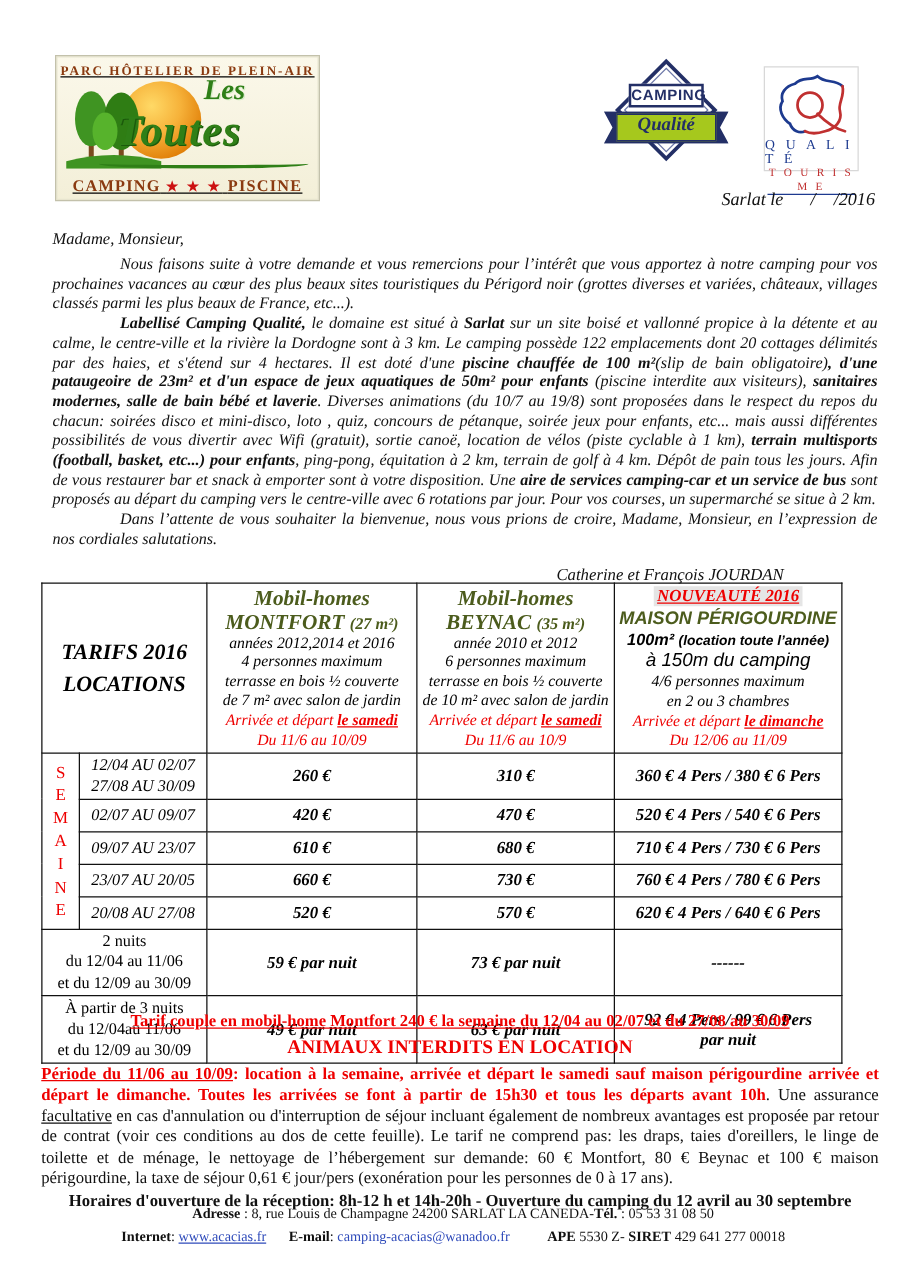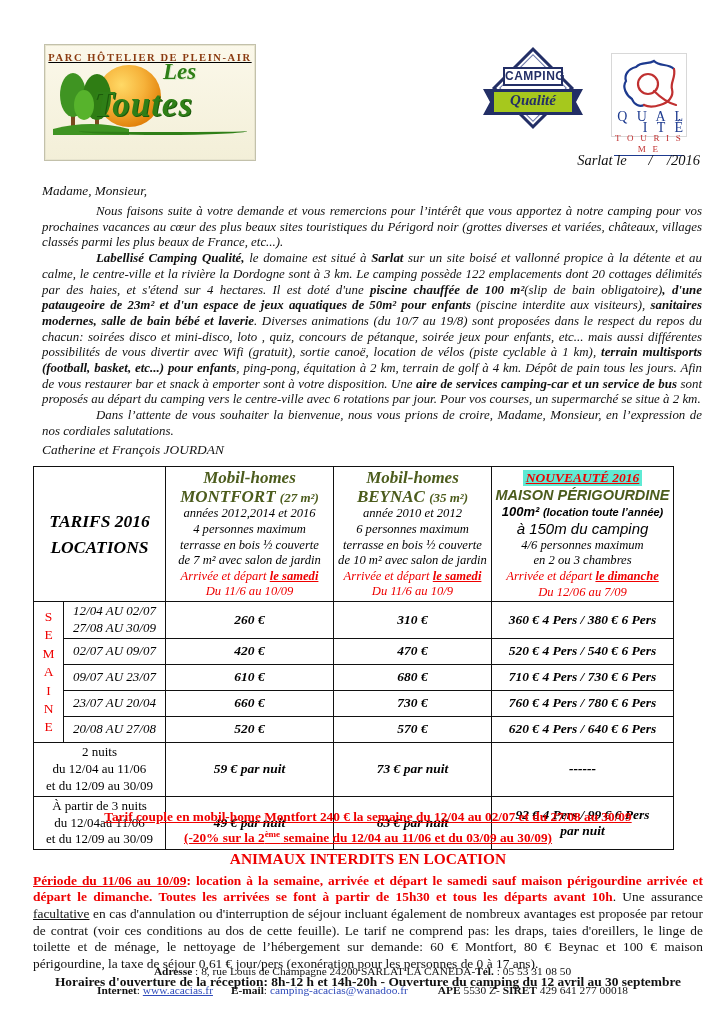--- a/index.html
+++ b/index.html
@@ -39,49 +39,49 @@
   .cq-camping { position:absolute; left:16px; top:20px; width:60px; height:19px; background:#fff;
           border:2px solid #232f66; font-family:"Liberation Sans", sans-serif; font-weight:bold;
           font-size:12px; color:#232f66; text-align:center; line-height:15px; letter-spacing:0.5px; }
   .cq-qualite { position:absolute; left:0; top:45px; width:92px; text-align:center;
           font-style:italic; font-weight:bold; font-size:15px; color:#232f66; }
 
   
   .qt-badge { position:absolute; left:611px; top:53px; width:76px; height:84px; background:#fff;
           border:1px solid #d8d8d8; }
   .qt-map { display:block; margin:3px auto 0; }
-  .qt-t1 { text-align:right; font-size:14px; color:#1d3a8f; letter-spacing:3px; line-height:11px; }
+  .qt-t1 { text-align:left; font-size:11px; color:#1d3a8f; letter-spacing:3px; line-height:11px; }
   .qt-t2 { text-align:center; font-size:9px; color:#c03030; letter-spacing:2.2px; line-height:11px;
           border-bottom:1.5px solid #1d3a8f; margin:0 2px; }
 
   .dateline { position:absolute; right:25px; top:152px; font-style:italic; font-size:14.5px;
           white-space:pre; color:#111; }
 
   
   .letter { position:absolute; left:42px; top:183px; width:660px; color:#111; }
   .salutation { font-style:italic; font-size:13.2px; margin-bottom:5px; }
   .letter p { font-style:italic; font-size:12.9px; line-height:15.7px; text-align:justify;
           text-indent:54px; }
   .letter .b { font-weight:bold; }
-  .signature { font-style:italic; font-size:13.4px; text-align:left; padding-right:75px;
-          margin-top:2px; }
+  .signature { font-style:italic; font-size:13.4px; text-align:right; padding-right:75px;
+          margin-top:12px; }
 
   
   .tarifs { position:absolute; left:33px; top:466px; border-collapse:collapse; }
   .tarifs td { border:1.5px solid #111; text-align:center; vertical-align:middle; padding:1px 2px; }
   .corner { font-weight:bold; font-style:italic; font-size:17.5px; line-height:1.5;
           white-space:pre-line; }
   .pre { white-space:pre-line; }
   .chead { padding:2px 1px 3px; }
   .ct { color:#4c5c1d; font-weight:bold; font-style:italic; font-size:17px; line-height:1.12; }
   .csize { font-size:13px;text-align:right; }
   .cs { font-style:italic; font-size:12.6px; line-height:1.24; }
   .cr { color:#ee0000; font-style:italic; font-size:12.6px; line-height:1.24; }
   .cday { font-weight:bold; text-decoration:underline; }
-  .hl { background:#5eead4; color:#ee0000; font-weight:bold; font-style:italic; font-size:13.5px;
+  .hl { background:#e5e5e5; color:#ee0000; font-weight:bold; font-style:italic; font-size:13.5px;
           text-decoration:underline; padding:0 3px; display:inline-block; }
   .mname { color:#4c5c1d; font-weight:bold; font-style:italic; font-size:14.5px;
           font-family:"Liberation Sans", sans-serif; line-height:1.25; }
   .msize { font-weight:bold; font-style:italic; font-size:13px;
           font-family:"Liberation Sans", sans-serif; line-height:1.2; }
   .mnote { font-size:11px; }
   .mdist { font-weight:normal; font-style:italic; font-size:15px;
           font-family:"Liberation Sans", sans-serif; line-height:1.2; }
   .sem { width:30px; padding:2px 0; }
   .sem-col { display:flex; flex-direction:column; justify-content:space-between;
@@ -129,20 +129,25 @@
         <rect x="20" y="40" width="4" height="18" fill="#7a4a1e"></rect>
         <rect x="44" y="42" width="4" height="18" fill="#7a4a1e"></rect>
         <ellipse cx="22" cy="26" rx="13" ry="22" fill="#3f9422"></ellipse>
         <ellipse cx="46" cy="28" rx="14" ry="23" fill="#2f7d14"></ellipse>
         <ellipse cx="33" cy="36" rx="10" ry="15" fill="#57b32c"></ellipse>
         <path d="M2 60 Q 40 50 78 60 L78 66 L2 66 Z" fill="#3f9422"></path>
       </svg>
       <div class="logo-les">Les</div>
       <div class="logo-acacias">Toutes</div>
       <div class="logo-swash"></div>
+    </div>
+    <div class="logo-bottom">
+      <span>CAMPING</span>
+      <span class="stars">★ ★ ★</span>
+      <span>PISCINE</span>
     </div>
   </div>
 
   <div class="cq-badge">
     <div class="cq-diamond"></div>
     <div class="cq-band-navy"></div>
     <div class="cq-band"></div>
     <div class="cq-camping">CAMPING</div>
     <div class="cq-qualite">Qualité</div>
   </div>
@@ -201,21 +206,21 @@
           <div class="cr">Du 11/6 au 10/9</div>
         </td>
         <td class="chead">
           <div><span class="hl">NOUVEAUTÉ 2016</span></div>
           <div class="mname">MAISON PÉRIGOURDINE</div>
           <div class="msize"><span>100m² </span><span class="mnote">(location toute l’année)</span></div>
           <div class="mdist">à 150m du camping</div>
           <div class="cs">4/6 personnes maximum</div>
           <div class="cs">en 2 ou 3 chambres</div>
           <div class="cr"><span>Arrivée et départ </span><span class="cday">le dimanche</span></div>
-          <div class="cr">Du 12/06 au 7/09</div>
+          <div class="cr">Du 12/06 au 11/09</div>
         </td>
       </tr>
 
       <tr class="drow drow-first">
         <td class="sem" rowspan="5">
           <div class="sem-col">
             <span>S</span>
             <span>E</span>
             <span>M</span>
             <span>A</span>
@@ -236,21 +241,21 @@
         <td class="pcell">470 €</td>
         <td class="pcell">520 € 4 Pers / 540 € 6 Pers</td>
       </tr>
       <tr class="drow">
         <td class="dcell">09/07 AU 23/07</td>
         <td class="pcell">610 €</td>
         <td class="pcell">680 €</td>
         <td class="pcell">710 € 4 Pers / 730 € 6 Pers</td>
       </tr>
       <tr class="drow">
-        <td class="dcell">23/07 AU 20/04</td>
+        <td class="dcell">23/07 AU 20/05</td>
         <td class="pcell">660 €</td>
         <td class="pcell">730 €</td>
         <td class="pcell">760 € 4 Pers / 780 € 6 Pers</td>
       </tr>
       <tr class="drow">
         <td class="dcell">20/08 AU 27/08</td>
         <td class="pcell">520 €</td>
         <td class="pcell">570 €</td>
         <td class="pcell">620 € 4 Pers / 640 € 6 Pers</td>
       </tr>
@@ -270,21 +275,20 @@
         <td class="pcell">49 € par nuit</td>
         <td class="pcell">63 € par nuit</td>
         <td class="pcell pre">92 € 4 Pers / 99 € 6 Pers
 par nuit</td>
       </tr>
     </tbody>
   </table>
 
   <div class="notes">
     <div class="note-line"><span class="u">Tarif couple en mobil-home Montfort 240 € la semaine du 12/04 au 02/07 et du 27/08 au 30/09</span></div>
-    <div class="note-line"><span class="u"><span>(-20% sur la 2</span><sup>ème</sup><span> semaine du 12/04 au 11/06 et du 03/09 au 30/09)</span></span></div>
     <div class="note-animals"><span class="u">ANIMAUX INTERDITS EN LOCATION</span></div>
     <p class="period-para"><span class="rbu">Période du 11/06 au 10/09</span><span class="rb">: location à la semaine, arrivée et départ le samedi sauf maison périgourdine arrivée et départ le dimanche. Toutes les arrivées se font à partir de 15h30 et tous les départs avant 10h</span><span>. Une assurance </span><span class="bu">facultative</span><span> en cas d'annulation ou d'interruption de séjour incluant également de nombreux avantages est proposée par retour de contrat (voir ces conditions au dos de cette feuille). Le tarif ne comprend pas: les draps, taies d'oreillers, le linge de toilette et de ménage, le nettoyage de l’hébergement sur demande: 60 € Montfort, 80 € Beynac et 100 € maison périgourdine, la taxe de séjour 0,61 € jour/pers (exonération pour les personnes de 0 à 17 ans).</span></p>
     <div class="hours">Horaires d'ouverture de la réception: 8h-12 h et 14h-20h - Ouverture du camping du 12 avril au 30 septembre</div>
   </div>
 
   <div class="footer">
     <div><span class="b">Adresse</span><span> : 8, rue Louis de Champagne 24200 SARLAT LA CANEDA-</span><span class="b">Tél.</span><span> : 05 53 31 08 50</span></div>
     <div><span class="b">Internet</span><span>: </span><a href="#" class="ul">www.acacias.fr</a><span class="gap"></span><span class="b">E-mail</span><span>: </span><a href="#">camping-acacias@wanadoo.fr</a><span class="gap-lg"></span><span class="b">APE</span><span> 5530 Z- </span><span class="b">SIRET</span><span> 429 641 277 00018</span></div>
   </div>
 

